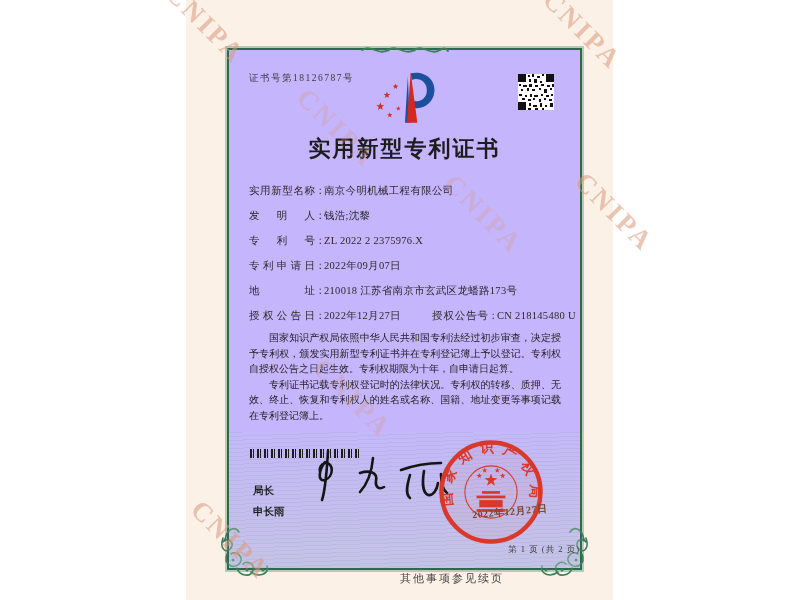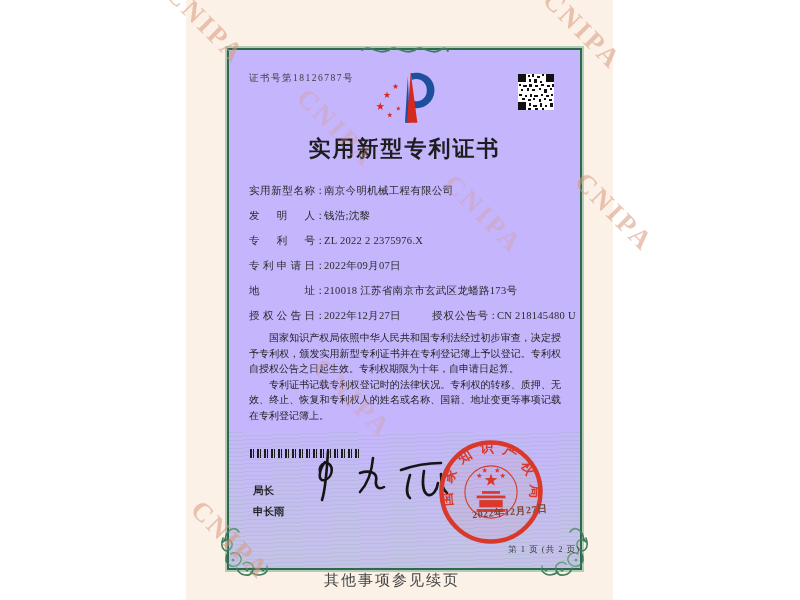--- a/index.html
+++ b/index.html
@@ -42,22 +42,22 @@
   .barcode{position:absolute;left:21px;top:399px;width:110px;height:9px;
          background:repeating-linear-gradient(90deg,#1c1c1c 0 2px,rgba(0,0,0,0) 2px 3px,#1c1c1c 3px 4px,rgba(0,0,0,0) 4px 7px);}
   .signer{position:absolute;left:24px;top:430px;font-family:Liberation Sans, sans-serif;
          font-weight:bold;font-size:10.5px;color:#1f1f1f;line-height:21px;}
   .sig{position:absolute;left:60px;top:396px;width:185px;height:62px;}
   .seal{position:absolute;left:208px;top:388px;width:108px;height:108px;}
   .sealdate{position:absolute;left:243px;top:455px;font-size:10px;font-weight:bold;
          color:#7c4434;transform:rotate(-5deg);letter-spacing:0.5px;white-space:nowrap;}
   .pageno{position:absolute;left:0;bottom:12px;width:100%;text-align:right;font-size:8.5px;
          letter-spacing:1px;color:#3a3a3a;}
-  .contnote{position:absolute;left:302px;top:571px;width:180px;text-align:center;z-index:3;
-         font-size:15px;letter-spacing:2px;color:#444;}
+  .contnote{position:absolute;left:324px;top:571px;width:180px;text-align:right;z-index:3;
+         font-size:11px;letter-spacing:2px;color:#444;}
   .orn-top{position:absolute;left:50%;top:-8px;transform:translateX(-50%);}
   .orn-bl{position:absolute;left:-12px;bottom:-12px;}
   .orn-br{position:absolute;right:-12px;bottom:-12px;transform:scaleX(-1);}
 </style>
 </head>
 <body>
 
 <div id="stage">
 
   <div class="scan"></div>

